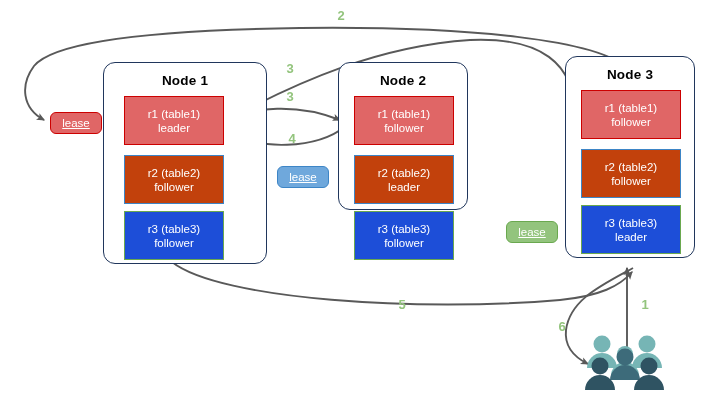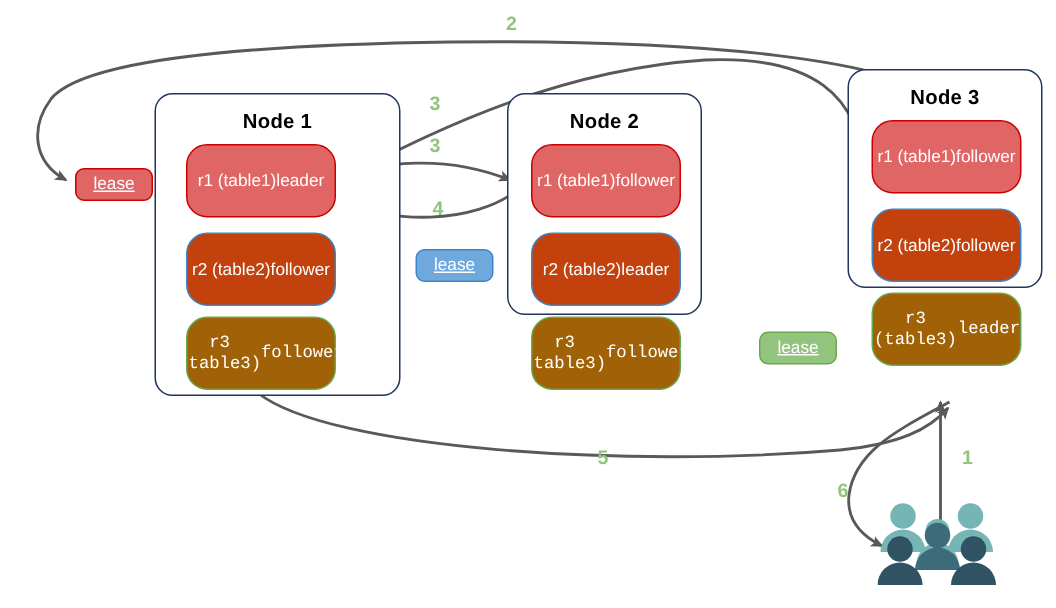--- a/index.html
+++ b/index.html
@@ -37,34 +37,34 @@
     top: 10px;
     text-align: center;
     font-size: 13.5px;
     font-weight: bold;
     color: #000000;
     letter-spacing: .2px;
   }
   .replica {
     position: absolute;
     box-sizing: border-box;
-    border-radius: 14px;
+    border-radius: 0;
     display: flex;
-    flex-direction: row;
+    flex-direction: column;
     align-items: center;
     justify-content: center;
     color: #ffffff;
     font-size: 11.5px;
     line-height: 14px;
     text-align: center;
   }
   .replica .ln { display: block; }
   .rep-red   { background: #e06666; border: 1.4px solid #cc0000; }
   .rep-blue  { background: #c2410c; border: 1.4px solid #3d85c6; }
-  .rep-green { background: #a16207; border: 1.4px solid #6aa84f; font-family: Liberation Mono, monospace; }
+  .rep-green { background: #1d4ed8; border: 1.4px solid #6aa84f; }
 
   .lease {
     position: absolute;
     box-sizing: border-box;
     border-radius: 6px;
     display: flex;
     align-items: center;
     justify-content: center;
     color: #ffffff;
     font-size: 11.5px;
@@ -142,21 +142,21 @@
     <div class="replica rep-blue" style="left:15px; top:92px; width:100px; height:49px;">
       <span class="ln">r2 (table2)</span>
       <span class="ln">leader</span>
     </div>
     <div class="replica rep-green" style="left:15px; top:148px; width:100px; height:49px;">
       <span class="ln">r3 (table3)</span>
       <span class="ln">follower</span>
     </div>
   </div>
 
-  <div class="node-box" style="left:565px; top:46px; width:130px; height:146px;">
+  <div class="node-box" style="left:565px; top:56px; width:130px; height:202px;">
     <div class="node-title">Node 3</div>
     <div class="replica rep-red" style="left:15px; top:33px; width:100px; height:49px;">
       <span class="ln">r1 (table1)</span>
       <span class="ln">follower</span>
     </div>
     <div class="replica rep-blue" style="left:15px; top:92px; width:100px; height:49px;">
       <span class="ln">r2 (table2)</span>
       <span class="ln">follower</span>
     </div>
     <div class="replica rep-green" style="left:15px; top:148px; width:100px; height:49px;">

